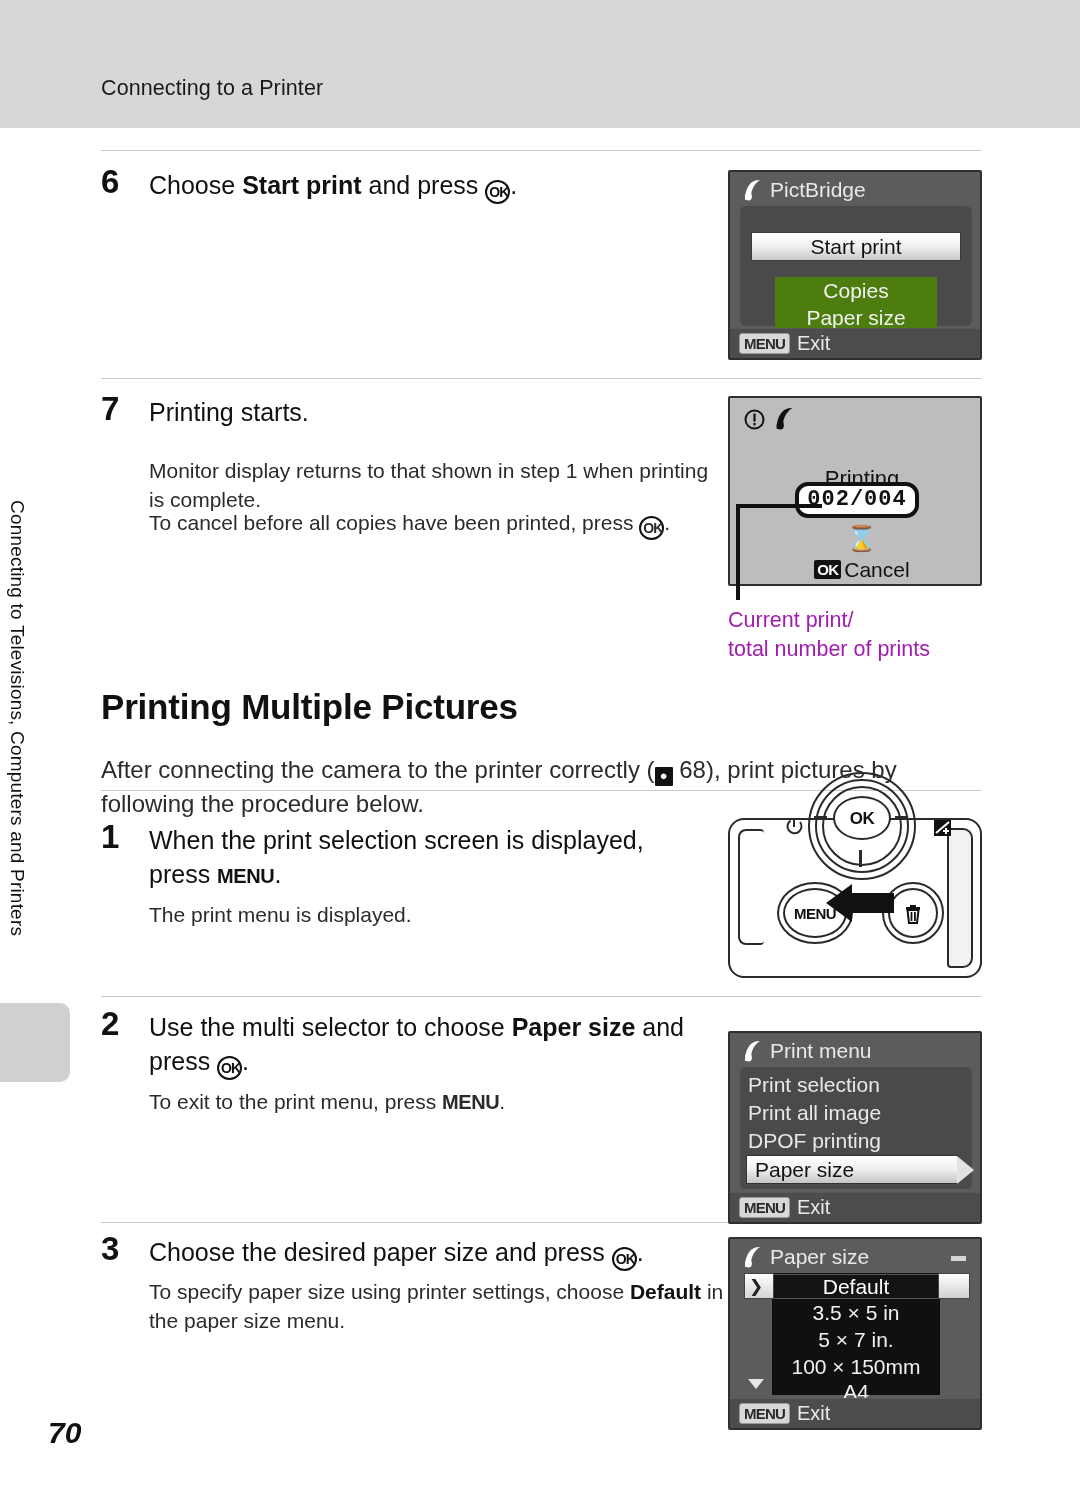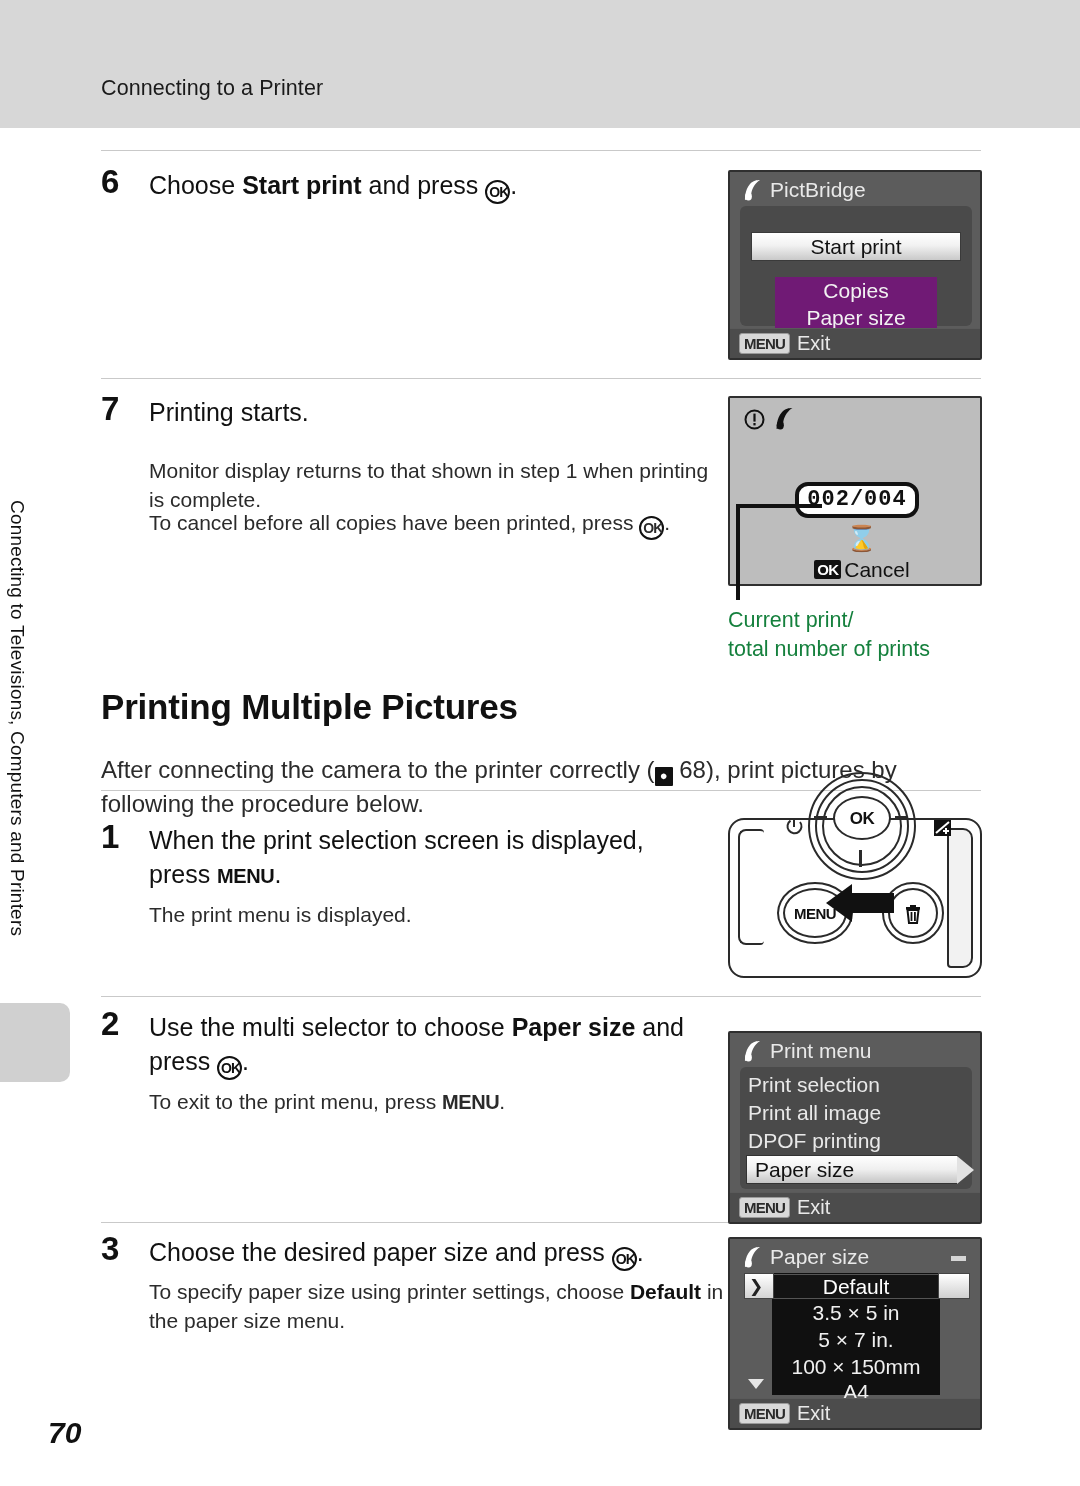--- a/index.html
+++ b/index.html
@@ -206,21 +206,21 @@
     position: absolute;
     background: linear-gradient(180deg,#ffffff 0%,#f2f2f2 45%,#c9c9c9 100%);
     border: 1px solid #3a3a3a;
     color: #111;
     font-size: 21px;
     text-align: center;
     line-height: 27px;
   }
   .dark-box {
     position: absolute;
-    background: #701a75;
+    background: #4d7c0f;
     color: #f2f2f2;
     font-size: 21px;
     text-align: center;
   }
 
   
   .lcd-light { background: #bdbdbd; border: 2px solid #2f2f2f; }
   .warn-icons {
     position: absolute; left: 14px; top: 8px;
     font-size: 22px; color: #111;
@@ -270,21 +270,21 @@
   }
   .callout-h {
     position: absolute;
     background: #111;
     height: 4px;
   }
   .callout-text {
     position: absolute;
     font-size: 21.5px;
     line-height: 29px;
-    color: #15803d;
+    color: #a21caf;
   }
 
   
   .cam {
     position: absolute;
     background: #ffffff;
     border: 2.5px solid #2a2a2a;
     border-radius: 16px;
   }
   .cam-inner-left {
@@ -474,20 +474,21 @@
     <span><svg width="21" height="21" viewBox="0 0 21 21" style="vertical-align:-4px">
           <circle cx="10.5" cy="10.5" r="9" fill="none" stroke="#111" stroke-width="2"></circle>
           <rect x="9.4" y="4.6" width="2.2" height="8" fill="#111"></rect>
           <rect x="9.4" y="14" width="2.2" height="2.4" fill="#111"></rect>
         </svg></span>
     <span style="margin-left:4px;"><svg width="19" height="22" viewBox="0 0 17 21" style="vertical-align:-4px">
           <path d="M1 20 C1 20 0.5 10 6 4 C9 0.5 13 0 16 0 C16 0 11 3 8.5 9 C6.8 13 7 18 7 18 Z" fill="#111"></path>
           <ellipse cx="4.5" cy="16.5" rx="3.4" ry="4" fill="#111"></ellipse>
         </svg></span>
   </div>
+  <div class="printing-word" style="top:68px;">Printing</div>
   <div class="count-pill" style="left:65px; top:84px; width:124px; height:36px; line-height:28px;">002/004</div>
   <div class="hourglass" style="top:126px;">⌛</div>
   <div class="cancel-row" style="top:160px;"><span class="ok-badge">OK</span><span>Cancel</span></div>
 </div>
 
 <div class="callout-h" style="left:736px; top:504px; width:86px;"></div>
 <div class="callout-v" style="left:736px; top:504px; height:96px;"></div>
 <div class="callout-text" style="left:728px; top:606px;">
   <div>Current print/</div>
   <div>total number of prints</div>

